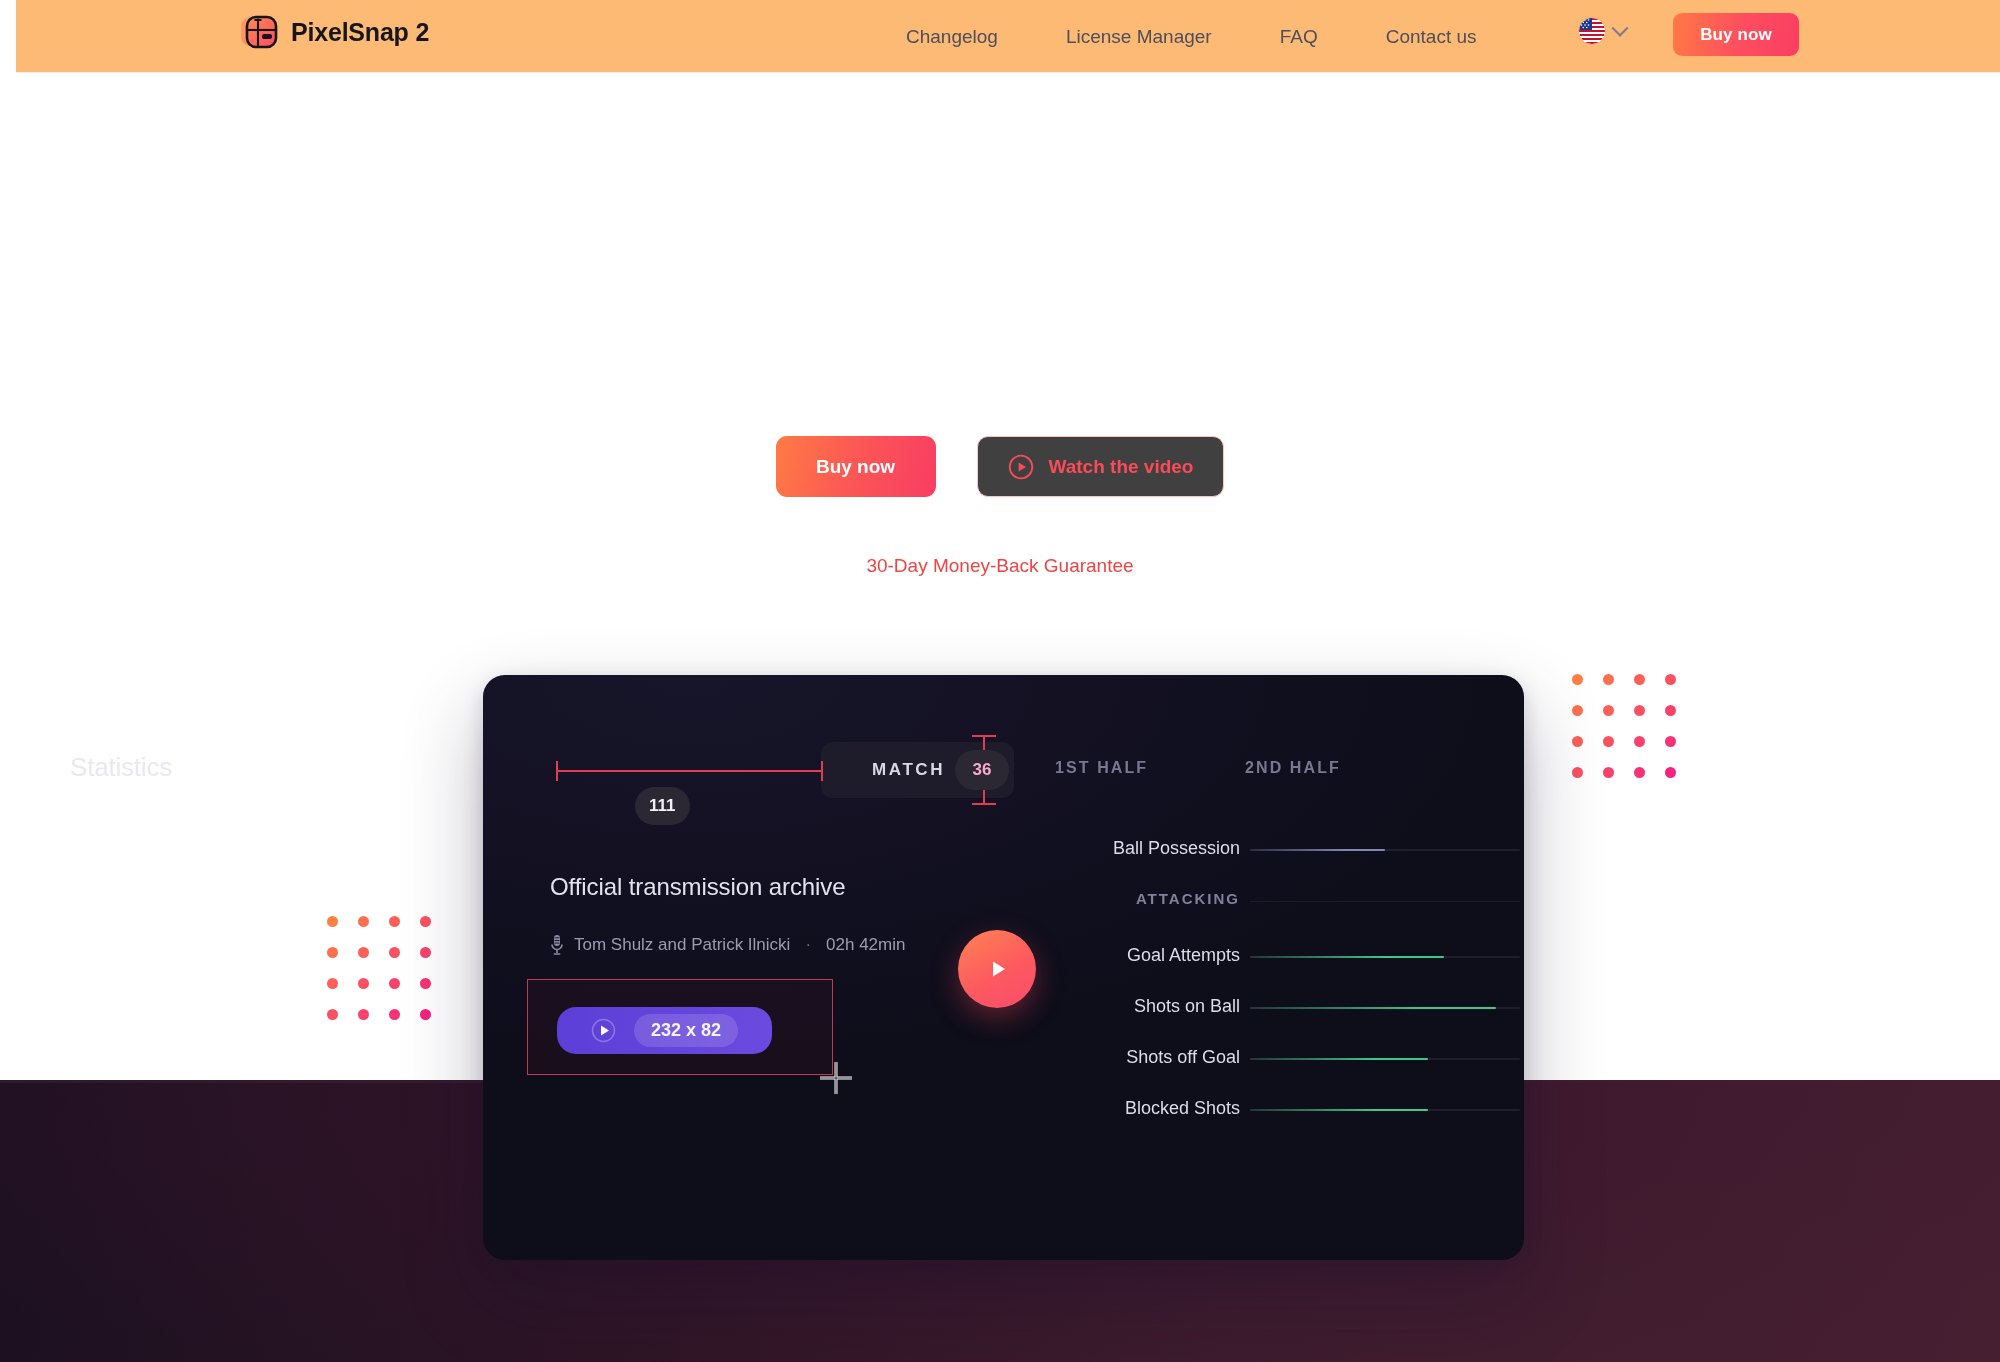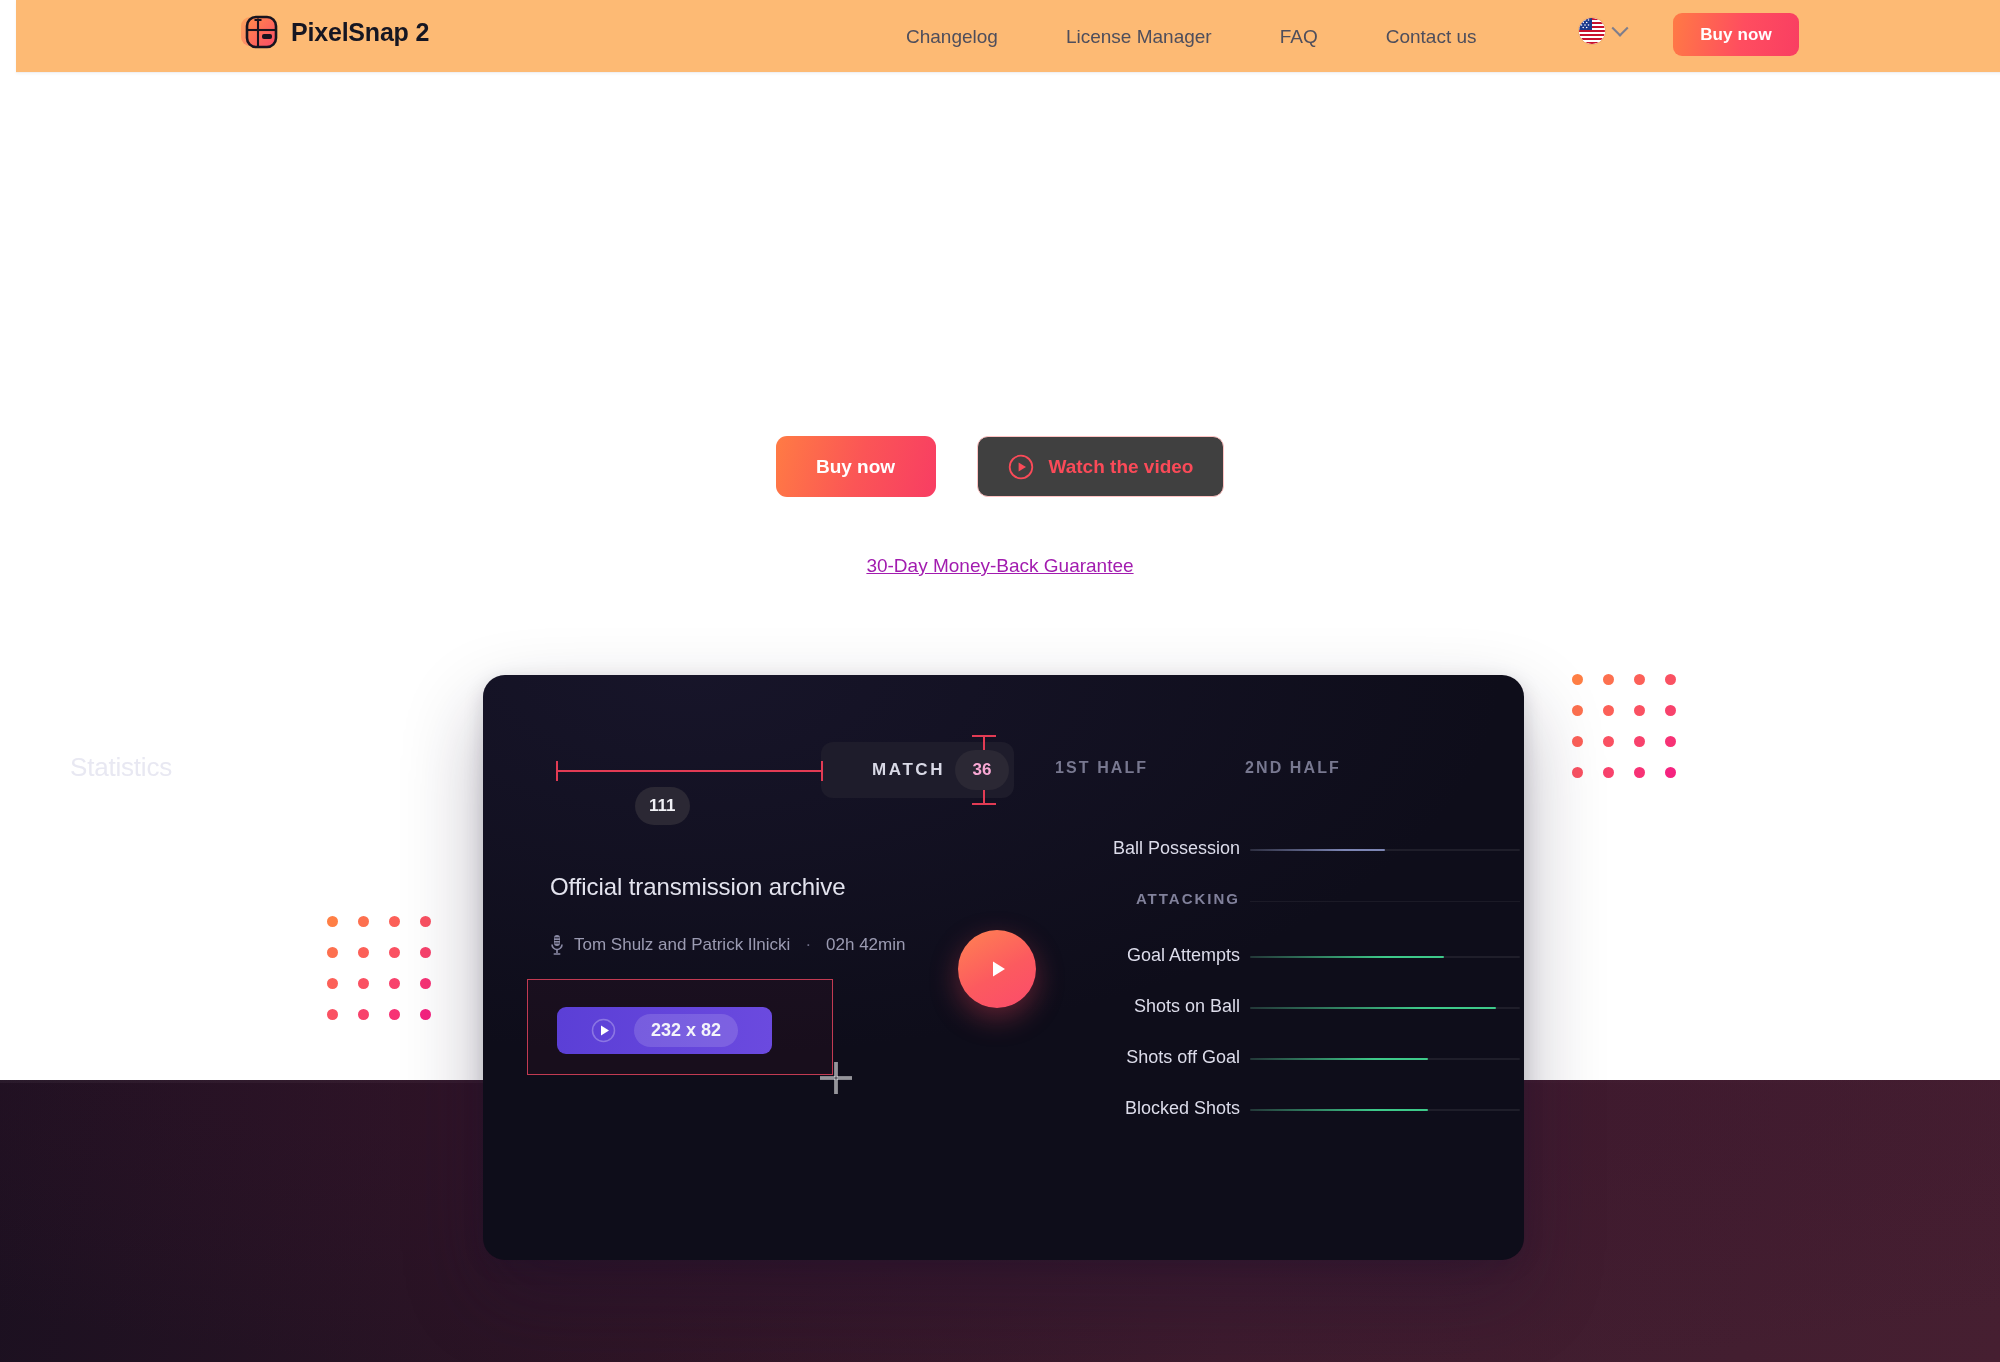--- a/index.html
+++ b/index.html
@@ -155,22 +155,21 @@
   }
   .play-ring {
     width: 26px; height: 26px; flex: none;
   }
   .guarantee {
     position: absolute;
     left: 0; top: 555px;
     width: 2000px;
     text-align: center;
     font-size: 19px;
-    color: #a21caf;
-    text-decoration: underline;
+    color: #ef4444;
   }
 
   
   .dots {
     position: absolute;
     display: grid;
     grid-template-columns: repeat(4, 1fr);
     grid-template-rows: repeat(4, 1fr);
     gap: 20px;
     z-index: 5;
@@ -286,21 +285,21 @@
   .sel-rect {
     position: absolute; left: 527px; top: 979px;
     width: 306px; height: 96px;
     border: 1.5px solid #c23a52;
     background: rgba(195,40,70,0.055);
     z-index: 27;
   }
   .purple-btn {
     position: absolute; left: 557px; top: 1007px;
     width: 215px; height: 47px;
-    border-radius: 9px;
+    border-radius: 19px;
     background: linear-gradient(95deg, #5b3fd6 0%, #6b4adf 100%);
     display: flex; align-items: center; justify-content: center; gap: 18px;
     z-index: 28;
   }
   .purple-play { width: 25px; height: 25px; flex: none; }
   .dim-badge {
     height: 33px; padding: 0 17px;
     border-radius: 17px;
     background: rgba(255,255,255,0.14);
     color: #f4f4fa;

